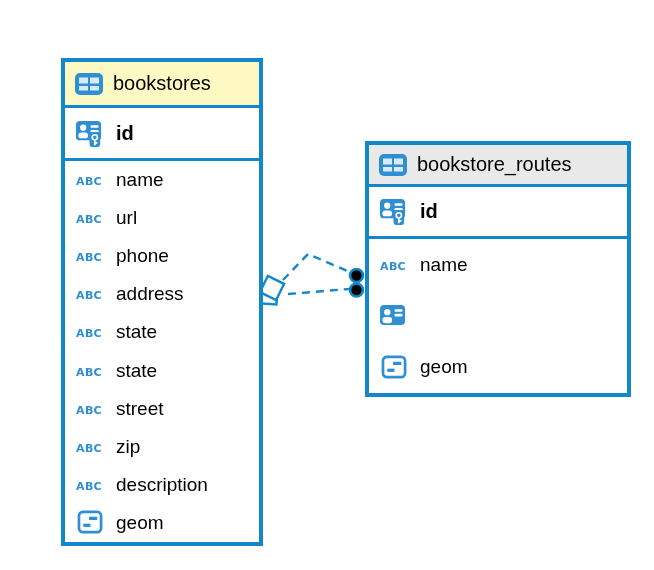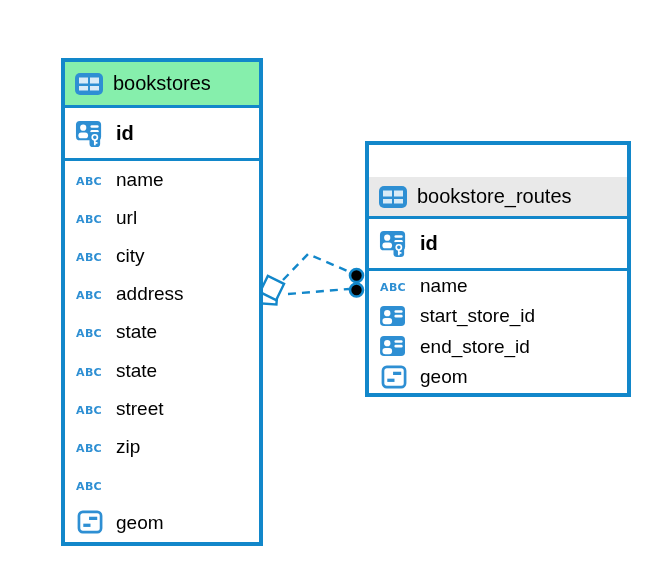--- a/index.html
+++ b/index.html
@@ -34,21 +34,21 @@
     flex: 0 0 auto;
     display: flex;
     align-items: center;
     gap: 9px;
     padding: 0 7px;
     border-bottom: 3px solid var(--blue);
     font-size: 20px;
     white-space: nowrap;
   }
   #table-bookstores .er-header       { height: 43px; }
-  #table-bookstore-routes .er-header { height: 39px; margin-top: 32px; }
+  #table-bookstore-routes .er-header { height: 39px; }
 
   .rows { flex: 1 1 auto; display: flex; flex-direction: column; min-height: 0; }
 
   .row {
     flex: 1 1 0;
     display: flex;
     align-items: center;
     gap: 12px;
     padding: 3px 7px;
     font-size: 19px;
@@ -95,21 +95,21 @@
     <path class="dash" d="M288,294 L349,289"></path>
     <g>
       <rect class="marker-square" x="261" y="288" width="16" height="16" transform="rotate(4 269 296)"></rect>
       <rect class="marker-square" x="263" y="279" width="18" height="18" transform="rotate(26 272 288)"></rect>
     </g>
     <circle class="endpoint-dot" cx="356.5" cy="290" r="6.5"></circle>
     <circle class="endpoint-dot" cx="356.5" cy="275.5" r="6.5"></circle>
   </svg>
 
   <div class="er-table" id="table-bookstores">
-    <div class="er-header" style="background: #86efac;">
+    <div class="er-header" style="background: #fef9c3;">
       <span class="type-icon header-icon">
           <svg width="30" height="24" viewBox="0 0 30 24">
             <rect x="1" y="1" width="28" height="22" rx="5" fill="var(--icon-blue)"></rect>
             <rect x="5" y="5.5" width="9" height="6" fill="#fff" fill-opacity="0.82"></rect>
             <rect x="16" y="5.5" width="9" height="6" fill="#fff" fill-opacity="0.82"></rect>
             <rect x="5" y="14" width="9" height="4.5" fill="#fff" fill-opacity="0.82"></rect>
             <rect x="16" y="14" width="9" height="4.5" fill="#fff" fill-opacity="0.82"></rect>
           </svg>
         </span>
       <span class="title">bookstores</span>
@@ -146,21 +146,21 @@
             </svg>
           </span>
           <span>url</span>
         </div>
         <div class="row">
           <span class="type-icon">
             <svg width="30" height="16" viewBox="0 0 30 16">
               <text x="15" y="12.5" text-anchor="middle" font-family="DejaVu Sans, sans-serif" font-size="11" font-weight="800" fill="var(--icon-blue)" letter-spacing="0.3">ABC</text>
             </svg>
           </span>
-          <span>city</span>
+          <span>phone</span>
         </div>
         <div class="row">
           <span class="type-icon">
             <svg width="30" height="16" viewBox="0 0 30 16">
               <text x="15" y="12.5" text-anchor="middle" font-family="DejaVu Sans, sans-serif" font-size="11" font-weight="800" fill="var(--icon-blue)" letter-spacing="0.3">ABC</text>
             </svg>
           </span>
           <span>address</span>
         </div>
         <div class="row">
@@ -194,20 +194,21 @@
             </svg>
           </span>
           <span>zip</span>
         </div>
         <div class="row">
           <span class="type-icon">
             <svg width="30" height="16" viewBox="0 0 30 16">
               <text x="15" y="12.5" text-anchor="middle" font-family="DejaVu Sans, sans-serif" font-size="11" font-weight="800" fill="var(--icon-blue)" letter-spacing="0.3">ABC</text>
             </svg>
           </span>
+          <span>description</span>
         </div>
         <div class="row">
           <span class="type-icon">
             <svg width="27" height="25" viewBox="0 0 28 26">
               <rect x="2" y="2" width="23" height="21" rx="4" fill="#fff" stroke="var(--icon-blue)" stroke-width="2.8"></rect>
               <rect x="12.5" y="7" width="8.5" height="3.4" fill="var(--icon-blue)"></rect>
               <rect x="6.5" y="14.2" width="7.5" height="3.4" fill="var(--icon-blue)"></rect>
             </svg>
           </span>
           <span>geom</span>
@@ -256,33 +257,20 @@
         <div class="row">
           <span class="type-icon">
             <svg width="29" height="23" viewBox="0 0 30 24">
               <rect x="1" y="1" width="26" height="21" rx="4" fill="var(--icon-blue)"></rect>
               <circle cx="8.5" cy="8.5" r="3.3" fill="#fff"></circle>
               <rect x="3.5" y="13.5" width="10" height="6.5" rx="3" fill="#fff"></rect>
               <rect x="16" y="5.5" width="8.5" height="2.7" rx="1.3" fill="#fff"></rect>
               <rect x="16" y="10.3" width="8.5" height="2.7" rx="1.3" fill="#fff"></rect>
             </svg>
           </span>
-          <span>start_store_id</span>
-        </div>
-        <div class="row">
-          <span class="type-icon">
-            <svg width="29" height="23" viewBox="0 0 30 24">
-              <rect x="1" y="1" width="26" height="21" rx="4" fill="var(--icon-blue)"></rect>
-              <circle cx="8.5" cy="8.5" r="3.3" fill="#fff"></circle>
-              <rect x="3.5" y="13.5" width="10" height="6.5" rx="3" fill="#fff"></rect>
-              <rect x="16" y="5.5" width="8.5" height="2.7" rx="1.3" fill="#fff"></rect>
-              <rect x="16" y="10.3" width="8.5" height="2.7" rx="1.3" fill="#fff"></rect>
-            </svg>
-          </span>
-          <span>end_store_id</span>
         </div>
         <div class="row">
           <span class="type-icon">
             <svg width="27" height="25" viewBox="0 0 28 26">
               <rect x="2" y="2" width="23" height="21" rx="4" fill="#fff" stroke="var(--icon-blue)" stroke-width="2.8"></rect>
               <rect x="12.5" y="7" width="8.5" height="3.4" fill="var(--icon-blue)"></rect>
               <rect x="6.5" y="14.2" width="7.5" height="3.4" fill="var(--icon-blue)"></rect>
             </svg>
           </span>
           <span>geom</span>

